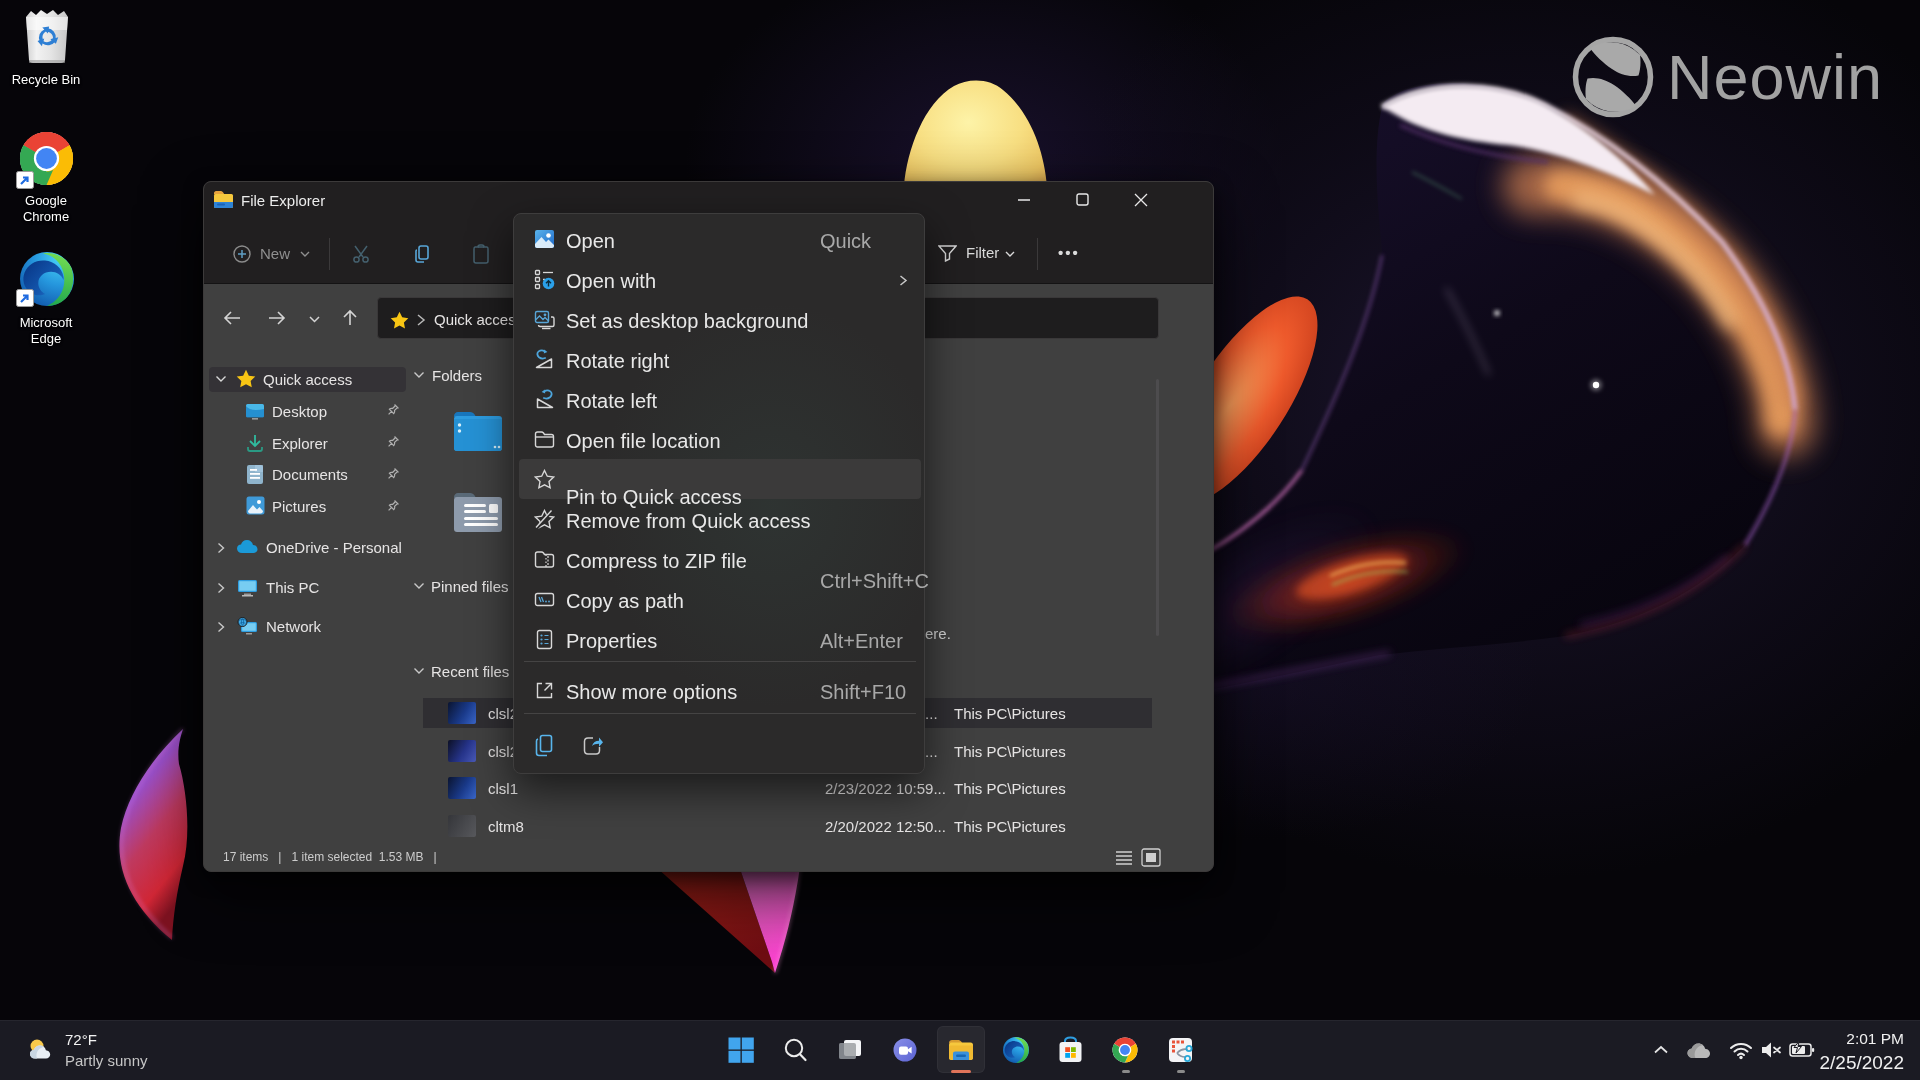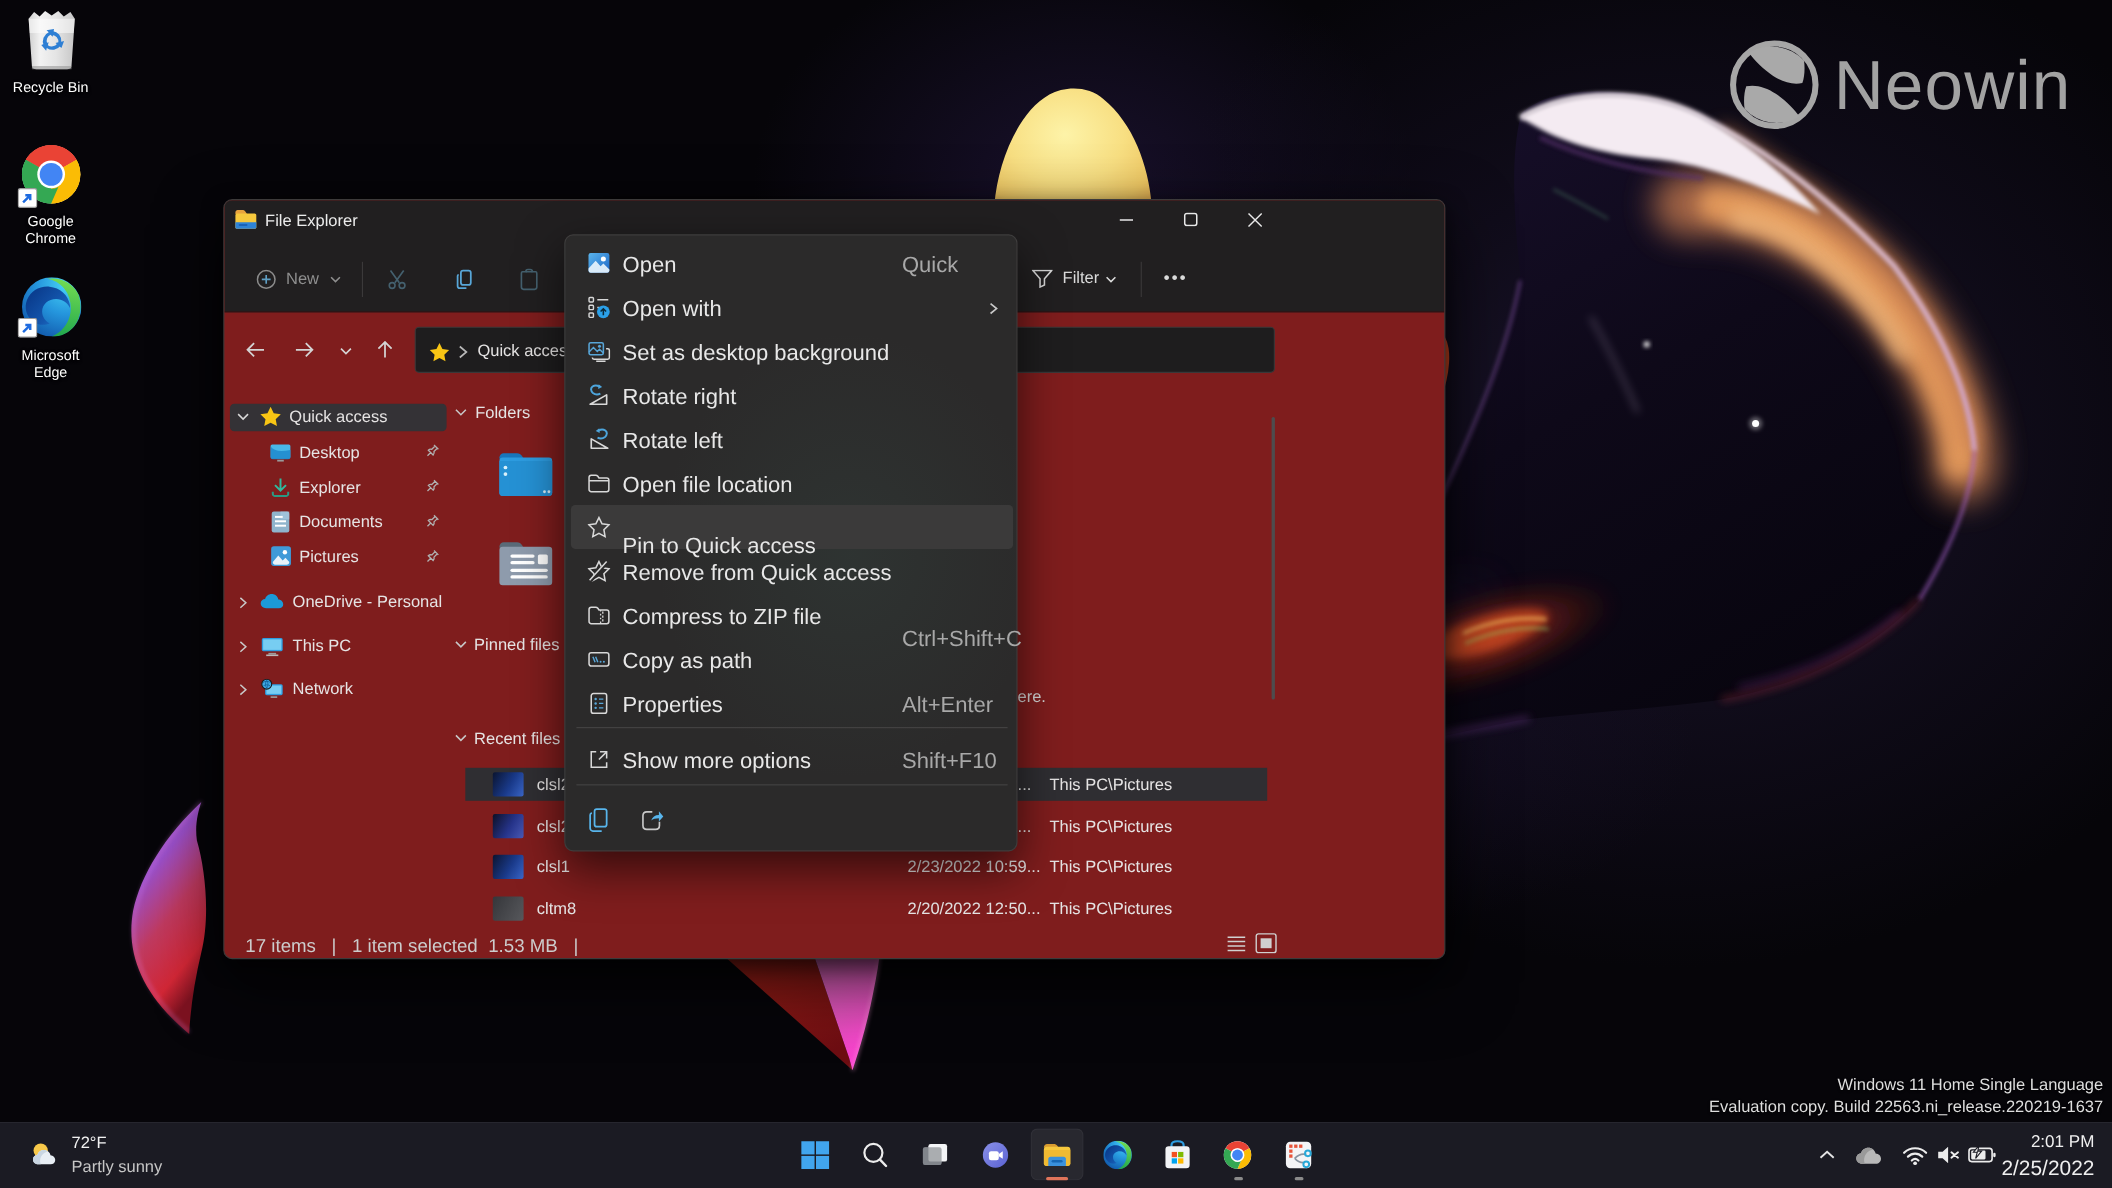--- a/index.html
+++ b/index.html
@@ -230,22 +230,21 @@
     </defs>
     <circle cx="27" cy="27" r="27" fill="url(#edga)"></circle>
     <path d="M 51,15 C 54.5,24 54,36 47.5,44.5 C 42.5,50.5 35.5,54 27,54 C 36,50 41.5,43 43.5,35 C 45.5,26.5 44,17.5 38.5,10.5 C 34.5,5.5 29,2.5 23,1.5 C 34,-0.5 46,5 51,15 Z" fill="url(#edgb)"></path>
     <path d="M 43.5,28 C 41.5,23 36.5,19.8 31,19.8 C 24,19.8 18.3,24.6 18.3,31.2 C 18.3,35.8 21,39.8 25.2,42 C 20.5,44.2 14.2,43.6 9.8,40.2 C 3.8,35.4 1.8,27.6 4.6,20.6 C 7.8,12.6 16,7.8 25,8.6 C 34.5,9.4 42,16.2 43.6,25.2 C 43.8,26.2 43.7,27.1 43.5,28 Z" fill="url(#edgc)"></path>
   </svg>
   <svg class="abs" style="left:16px;top:289px" width="18" height="18" viewBox="0 0 18 18">
     <rect x="0.5" y="0.5" width="17" height="17" rx="2" fill="#fff" stroke="#9a9a9a" stroke-width="1"></rect>
     <path d="M 5,13 L 11,7 M 7,6.5 L 11.5,6.5 L 11.5,11" stroke="#1e6be0" stroke-width="2.2" fill="none"></path>
   </svg>
   <div class="abs lbl" style="left:-20px;top:315px;width:132px">Microsoft<br>Edge</div>
-  <div class="abs" style="right:8px;top:977px;text-align:right;color:#dedede;font-size:15px;line-height:19.5px;text-shadow:0 1px 2px rgba(0,0,0,.8)">Windows 11 Home Single Language<br>Evaluation copy. Build 22563.ni_release.220219-1637</div>
-  <div class="abs" id="fewin" style="left:203px;top:181px;width:1111px;height:691px;background:#7f1d1d;border-radius:8px;border:1px solid #3c3a3a;box-shadow:0 22px 60px rgba(0,0,0,.68),0 6px 18px rgba(0,0,0,.5);overflow:hidden;color:#e6e4e4;font-size:15px">
+  <div class="abs" id="fewin" style="left:203px;top:181px;width:1011px;height:691px;background:#404040;border-radius:8px;border:1px solid #3c3a3a;box-shadow:0 22px 60px rgba(0,0,0,.68),0 6px 18px rgba(0,0,0,.5);overflow:hidden;color:#e6e4e4;font-size:15px">
     <div class="abs" style="left:0;top:0;width:100%;height:101px;background:#211f20"></div>
 
     <svg class="abs" style="left:9px;top:8px" width="21" height="20" viewBox="0 0 21 20">
       <path d="M 1,3 C 1,2 2,1 3,1 L 8,1 C 9,1 10,2 10.5,3 L 11.5,4.5 L 1,4.5 Z" fill="#e8a33d"></path>
       <rect x="1" y="4" width="19" height="14" rx="1.5" fill="#f6c83d"></rect>
       <path d="M 1,12 L 20,12 L 20,16.5 C 20,17.5 19,18 18,18 L 3,18 C 2,18 1,17.5 1,16.5 Z" fill="#2e83d6"></path>
       <rect x="4" y="13.6" width="8" height="1.8" rx="0.9" fill="#1b63b8"></rect>
     </svg>
     <div class="abs" style="left:37px;top:10px;font-size:15px;color:#ececec">File Explorer</div>
     <svg class="abs" style="left:813px;top:11px" width="14" height="14" viewBox="0 0 14 14">
@@ -439,21 +438,21 @@
     <div class="abs" style="left:284px;top:598px">clsl1</div>
     <div class="abs" style="left:621px;top:598px">2/23/2022 10:59...</div>
     <div class="abs" style="left:750px;top:598px">This PC\Pictures</div>
     <div class="abs" style="left:244px;top:633px;width:28px;height:22px;border-radius:2px;background:linear-gradient(120deg,#35363a,#57585c)"></div>
     <div class="abs" style="left:284px;top:636px">cltm8</div>
     <div class="abs" style="left:621px;top:636px">2/20/2022 12:50...</div>
     <div class="abs" style="left:750px;top:636px">This PC\Pictures</div>
 
     <div class="abs" style="left:952px;top:197px;width:3px;height:257px;background:#4d4c4e;border-radius:2px"></div>
 
-    <div class="abs" style="left:19px;top:668px;color:#cccccc;font-size:17px">17 items&nbsp;&nbsp;&nbsp;|&nbsp;&nbsp;&nbsp;1 item selected&nbsp;&nbsp;1.53 MB&nbsp;&nbsp;&nbsp;|</div>
+    <div class="abs" style="left:19px;top:668px;color:#cccccc;font-size:12px">17 items&nbsp;&nbsp;&nbsp;|&nbsp;&nbsp;&nbsp;1 item selected&nbsp;&nbsp;1.53 MB&nbsp;&nbsp;&nbsp;|</div>
     <svg class="abs" style="left:910px;top:666px" width="20" height="19" viewBox="0 0 20 19" stroke="#d0d0d0" stroke-width="1.4" fill="none">
         <path d="M 2,4 L 18,4 M 2,8 L 18,8 M 2,12 L 18,12 M 2,16 L 18,16"></path>
       </svg>
     <svg class="abs" style="left:937px;top:666px" width="20" height="19" viewBox="0 0 20 19" fill="none">
         <rect x="1" y="1" width="18" height="17" rx="2" stroke="#d0d0d0" stroke-width="1.3"></rect>
         <rect x="5" y="5" width="10" height="9" fill="#d0d0d0"></rect>
       </svg>
   </div>
   <div class="abs" style="left:925px;top:625px;color:#d6d6d6;font-size:15px">ere.</div>
   <div class="abs" id="cmenu" style="left:513px;top:213px;width:412px;height:561px;border-radius:8px;border:1px solid #3e3d3d;background:radial-gradient(250px 290px at 63% 52%, rgba(62,98,88,0.17), rgba(62,98,88,0) 70%),#2b2a2a;box-shadow:0 16px 42px rgba(0,0,0,.6);color:#e8e8e8;font-size:20px">

